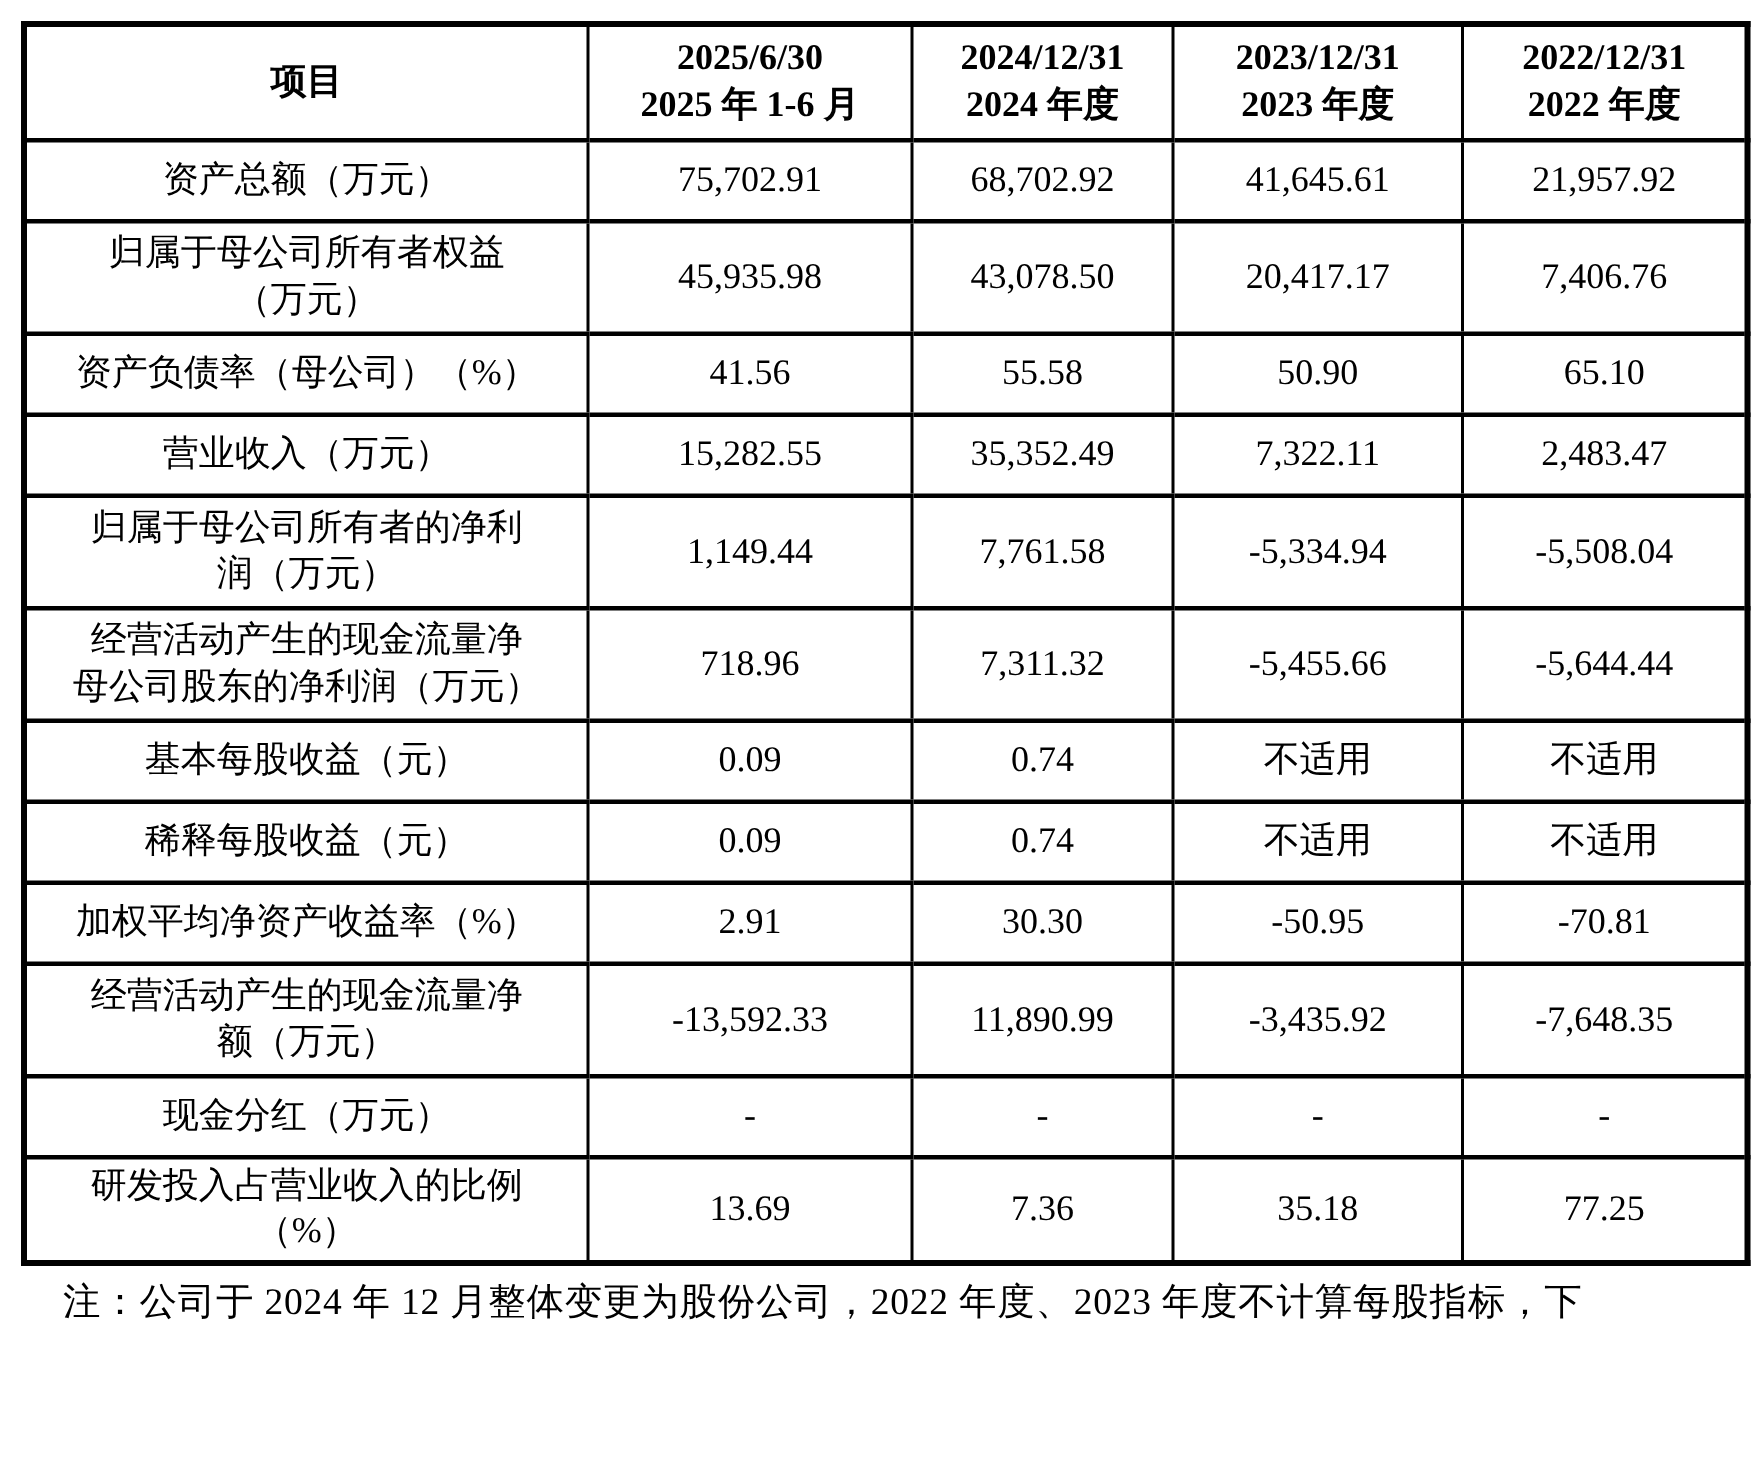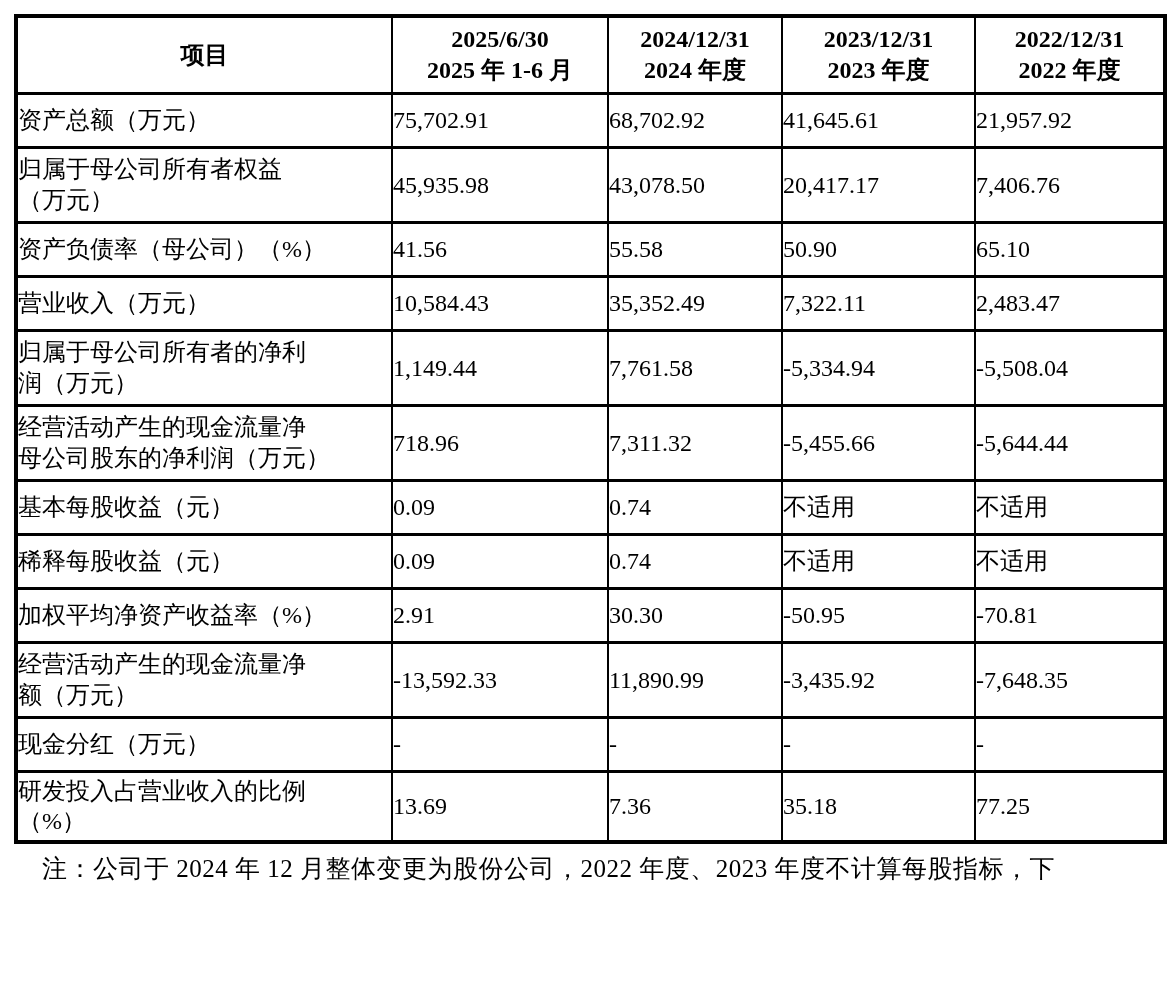--- a/index.html
+++ b/index.html
@@ -35,25 +35,26 @@
     overflow: hidden;
   }
   table.fin thead th {
     font-weight: bold;
     text-align: center;
     white-space: pre-line;
     height: 74px;
     font-size: 24px;
   }
   td.label {
+    text-align: center;
     white-space: pre-line;
     padding: 2px 8px;
   }
   td.val {
-    text-align: left;
+    text-align: center;
     padding: 2px 14px 2px 4px;
     font-size: 24px;
   }
   tr.h1 { height: 54px; }
   tr.h2 { height: 75px; }
   tr.h3 { height: 70px; }
   .note {
     margin: 9px 0 0 28px;
     font-size: 25px;
     letter-spacing: 0.5px;
@@ -105,21 +106,21 @@
       </tr>
       <tr class="h1">
         <td class="label">资产负债率（母公司）（%）</td>
         <td class="val">41.56</td>
         <td class="val">55.58</td>
         <td class="val">50.90</td>
         <td class="val">65.10</td>
       </tr>
       <tr class="h1">
         <td class="label">营业收入（万元）</td>
-        <td class="val">10,584.43</td>
+        <td class="val">15,282.55</td>
         <td class="val">35,352.49</td>
         <td class="val">7,322.11</td>
         <td class="val">2,483.47</td>
       </tr>
       <tr class="h2">
         <td class="label">归属于母公司所有者的净利
 润（万元）</td>
         <td class="val">1,149.44</td>
         <td class="val">7,761.58</td>
         <td class="val">-5,334.94</td>

